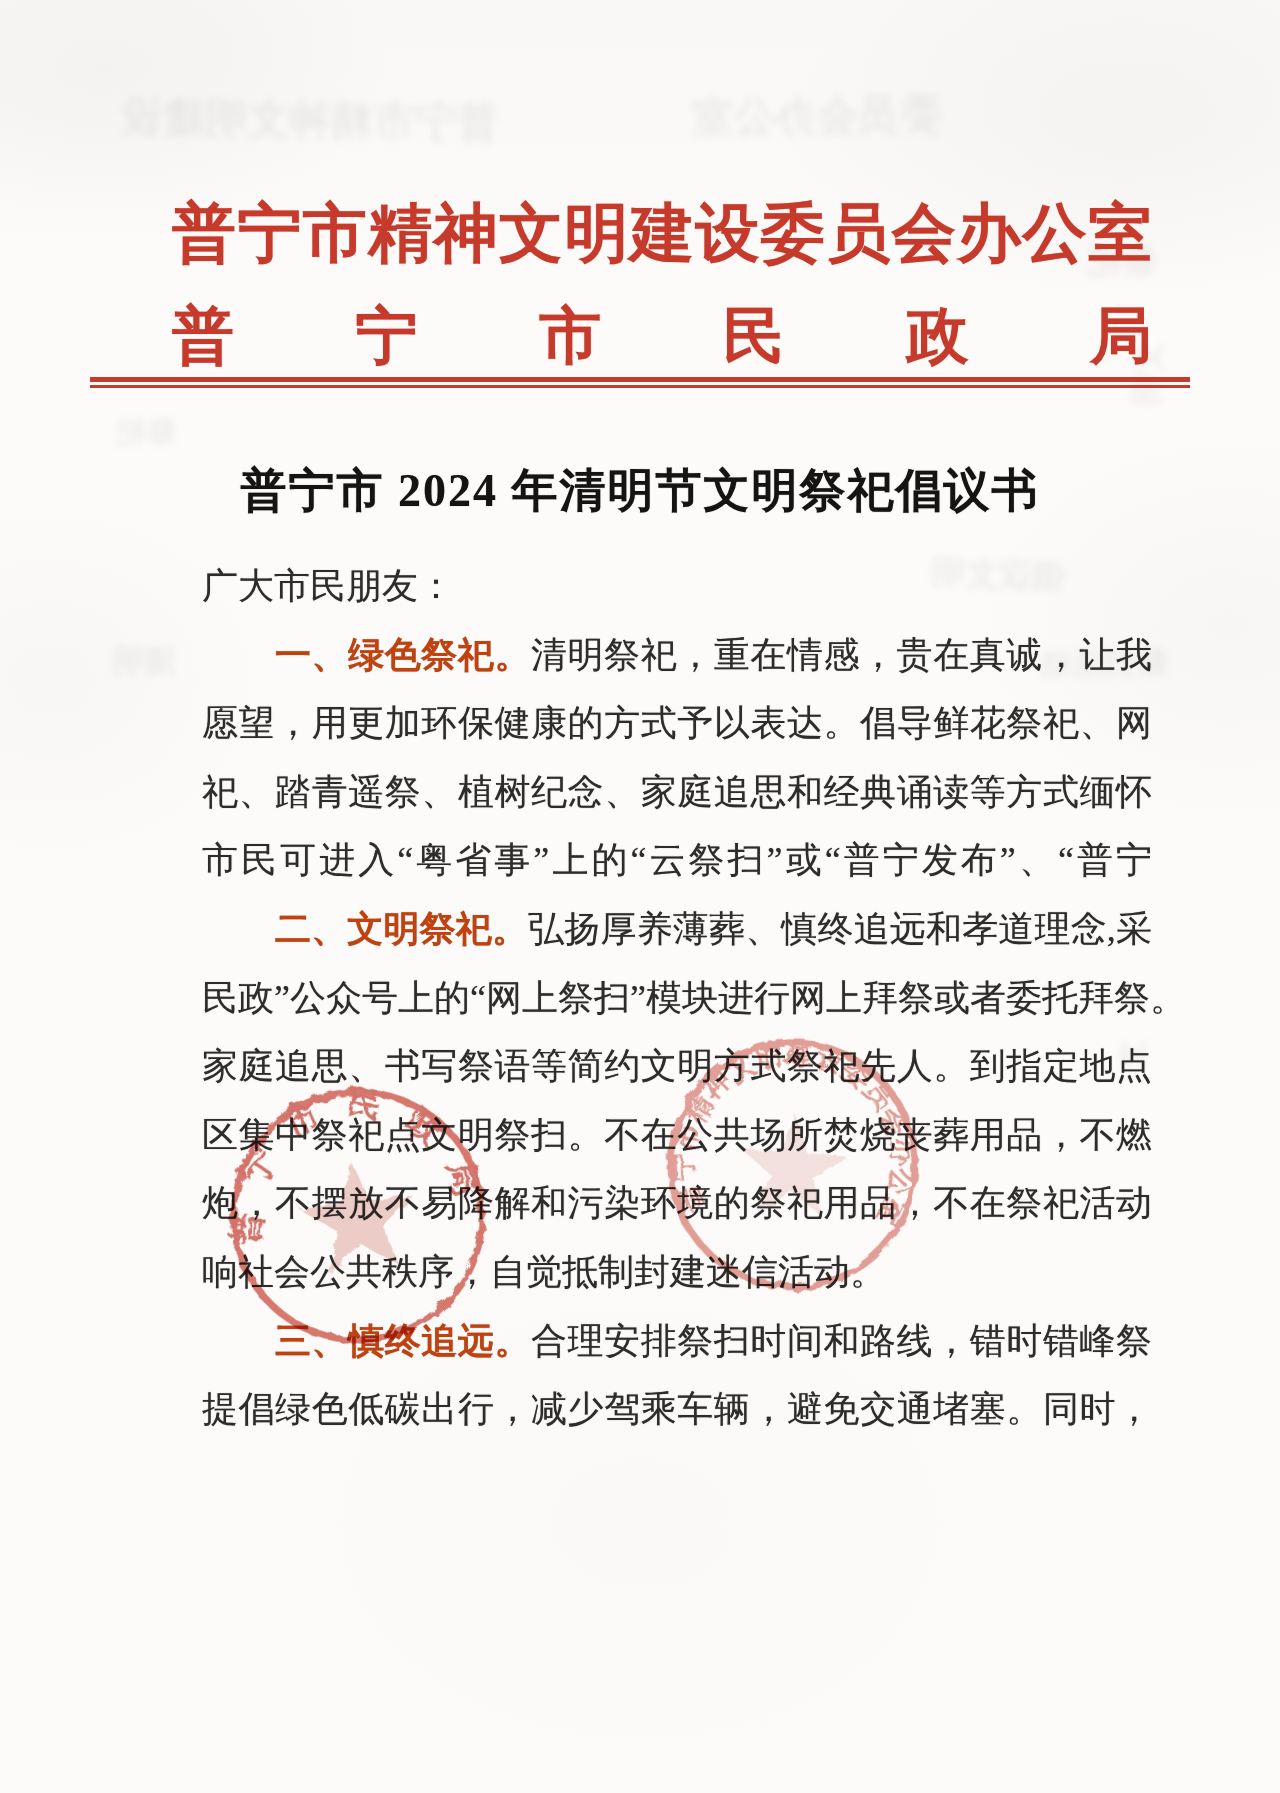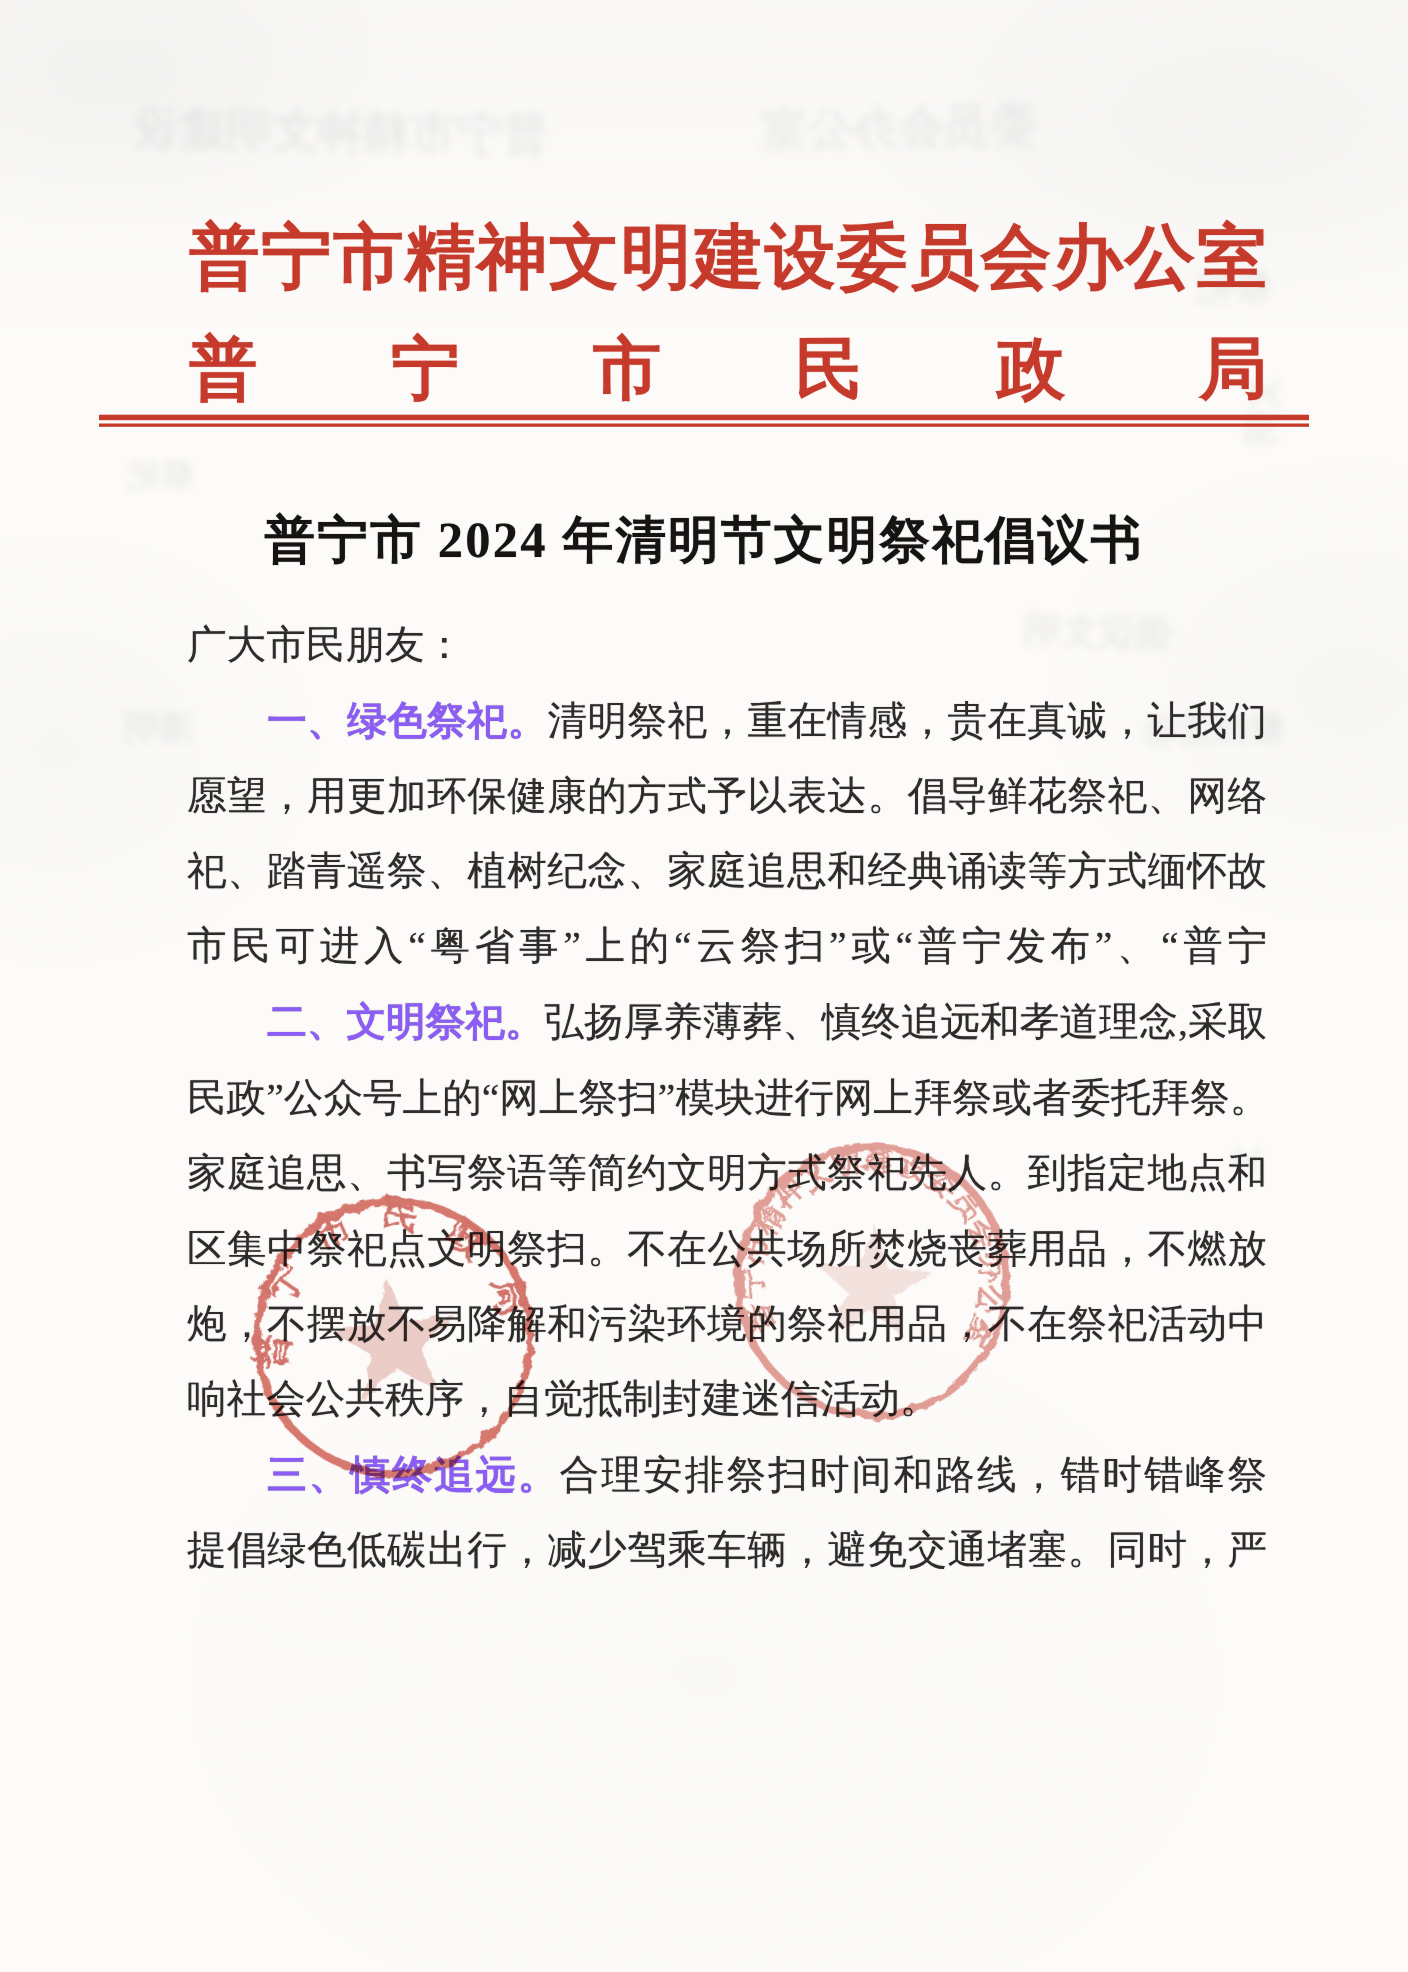--- a/index.html
+++ b/index.html
@@ -52,26 +52,27 @@
   .body-block{
     position:absolute;left:170px;top:552px;width:982px;
     font-size:36px;color:#2e2c2b;
     text-shadow:0 0 1px rgba(46,44,43,.5);
   }
   .body-line{
     height:68.6px;line-height:68.6px;
     white-space:nowrap;
     text-align:justify;
     text-justify:inter-character;
+    margin-left:32px;
   }
   .body-line.fill{text-align-last:justify;white-space:normal;overflow:hidden;}
   .body-line.indent{text-indent:73px;}
   .body-line .b{
     font-family:"Liberation Sans","DejaVu Sans",sans-serif;
-    font-weight:700;color:#8b5cf6;
+    font-weight:700;color:#c2410c;
     text-shadow:0 0 1px rgba(29,27,26,.45);
   }
   
   .seal{position:absolute;mix-blend-mode:multiply;pointer-events:none;}
   .seal-left{left:213px;top:1071px;transform:rotate(-7deg);}
   .seal-right{left:655px;top:1025px;transform:rotate(4deg);opacity:.9;}
   
   .ghost{
     position:absolute;
     color:#8d8d8d;

